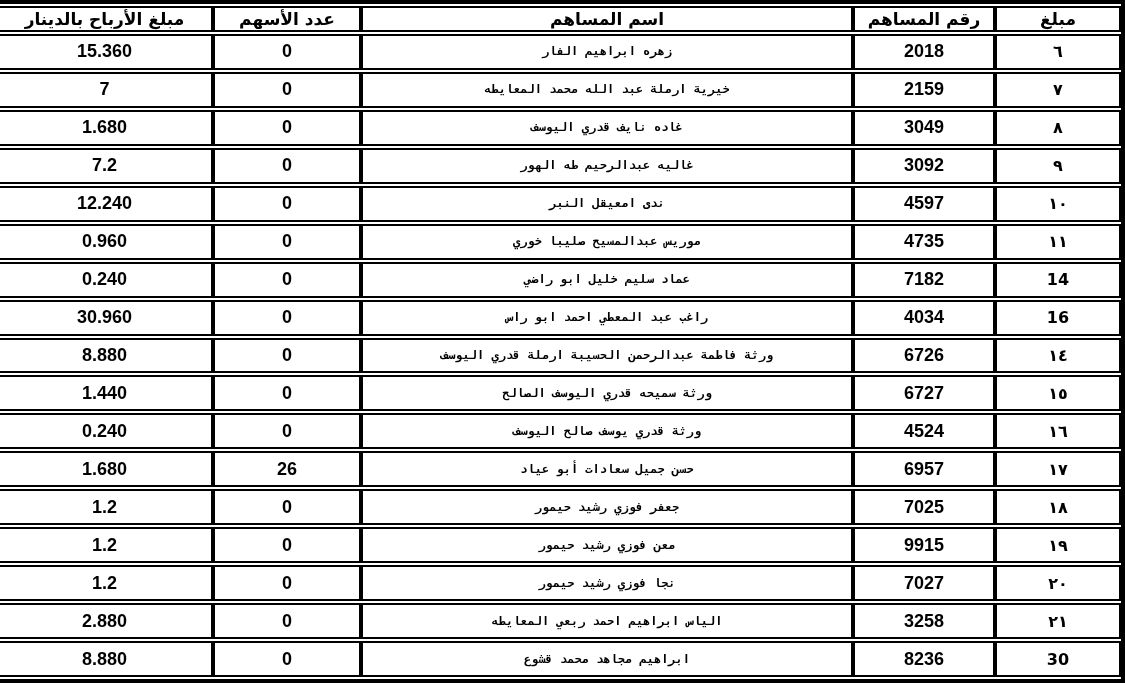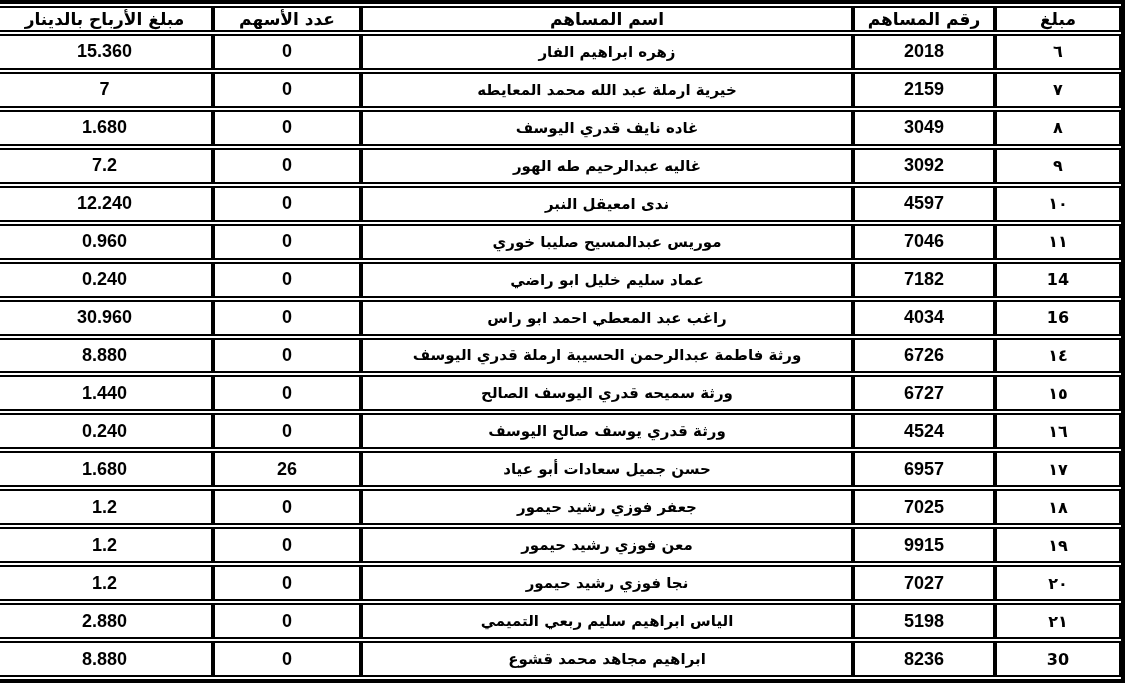--- a/index.html
+++ b/index.html
@@ -28,21 +28,21 @@
     text-align: center;
     vertical-align: middle;
     font-weight: bold;
     color: #000000;
     padding: 1px 4px;
     overflow: hidden;
     white-space: nowrap;
   }
   thead th { font-size: 17px; }
   td { font-size: 17px; }
-  td.col-name { font-size: 15px; }
+  td.col-name { font-size: 12px; font-family: Liberation Mono, monospace; }
   td.col-shareholder-number, td.col-shares, td.col-profit {
     font-size: 18px;
     font-family: "Liberation Sans", "DejaVu Sans", sans-serif;
     letter-spacing: 0px;
   }
   td.col-number { font-size: 16px; }
   col.c-number { width: 126px; }
   col.c-shareholder-number { width: 142px; }
   col.c-name { width: 492px; }
   col.c-shares { width: 148px; }
@@ -99,21 +99,21 @@
       </tr>
       <tr>
         <td class="col-number">١٠</td>
         <td class="col-shareholder-number">4597</td>
         <td class="col-name">ندى امعيقل النبر</td>
         <td class="col-shares">0</td>
         <td class="col-profit">12.240</td>
       </tr>
       <tr>
         <td class="col-number">١١</td>
-        <td class="col-shareholder-number">7046</td>
+        <td class="col-shareholder-number">4735</td>
         <td class="col-name">موريس عبدالمسيح صليبا خوري</td>
         <td class="col-shares">0</td>
         <td class="col-profit">0.960</td>
       </tr>
       <tr>
         <td class="col-number">14</td>
         <td class="col-shareholder-number">7182</td>
         <td class="col-name">عماد سليم خليل ابو راضي</td>
         <td class="col-shares">0</td>
         <td class="col-profit">0.240</td>
@@ -169,22 +169,22 @@
       </tr>
       <tr>
         <td class="col-number">٢٠</td>
         <td class="col-shareholder-number">7027</td>
         <td class="col-name">نجا فوزي رشيد حيمور</td>
         <td class="col-shares">0</td>
         <td class="col-profit">1.2</td>
       </tr>
       <tr>
         <td class="col-number">٢١</td>
-        <td class="col-shareholder-number">5198</td>
-        <td class="col-name">الياس ابراهيم سليم ربعي التميمي</td>
+        <td class="col-shareholder-number">3258</td>
+        <td class="col-name">الياس ابراهيم احمد ربعي المعايطه</td>
         <td class="col-shares">0</td>
         <td class="col-profit">2.880</td>
       </tr>
       <tr>
         <td class="col-number">30</td>
         <td class="col-shareholder-number">8236</td>
         <td class="col-name">ابراهيم مجاهد محمد قشوع</td>
         <td class="col-shares">0</td>
         <td class="col-profit">8.880</td>
       </tr>

